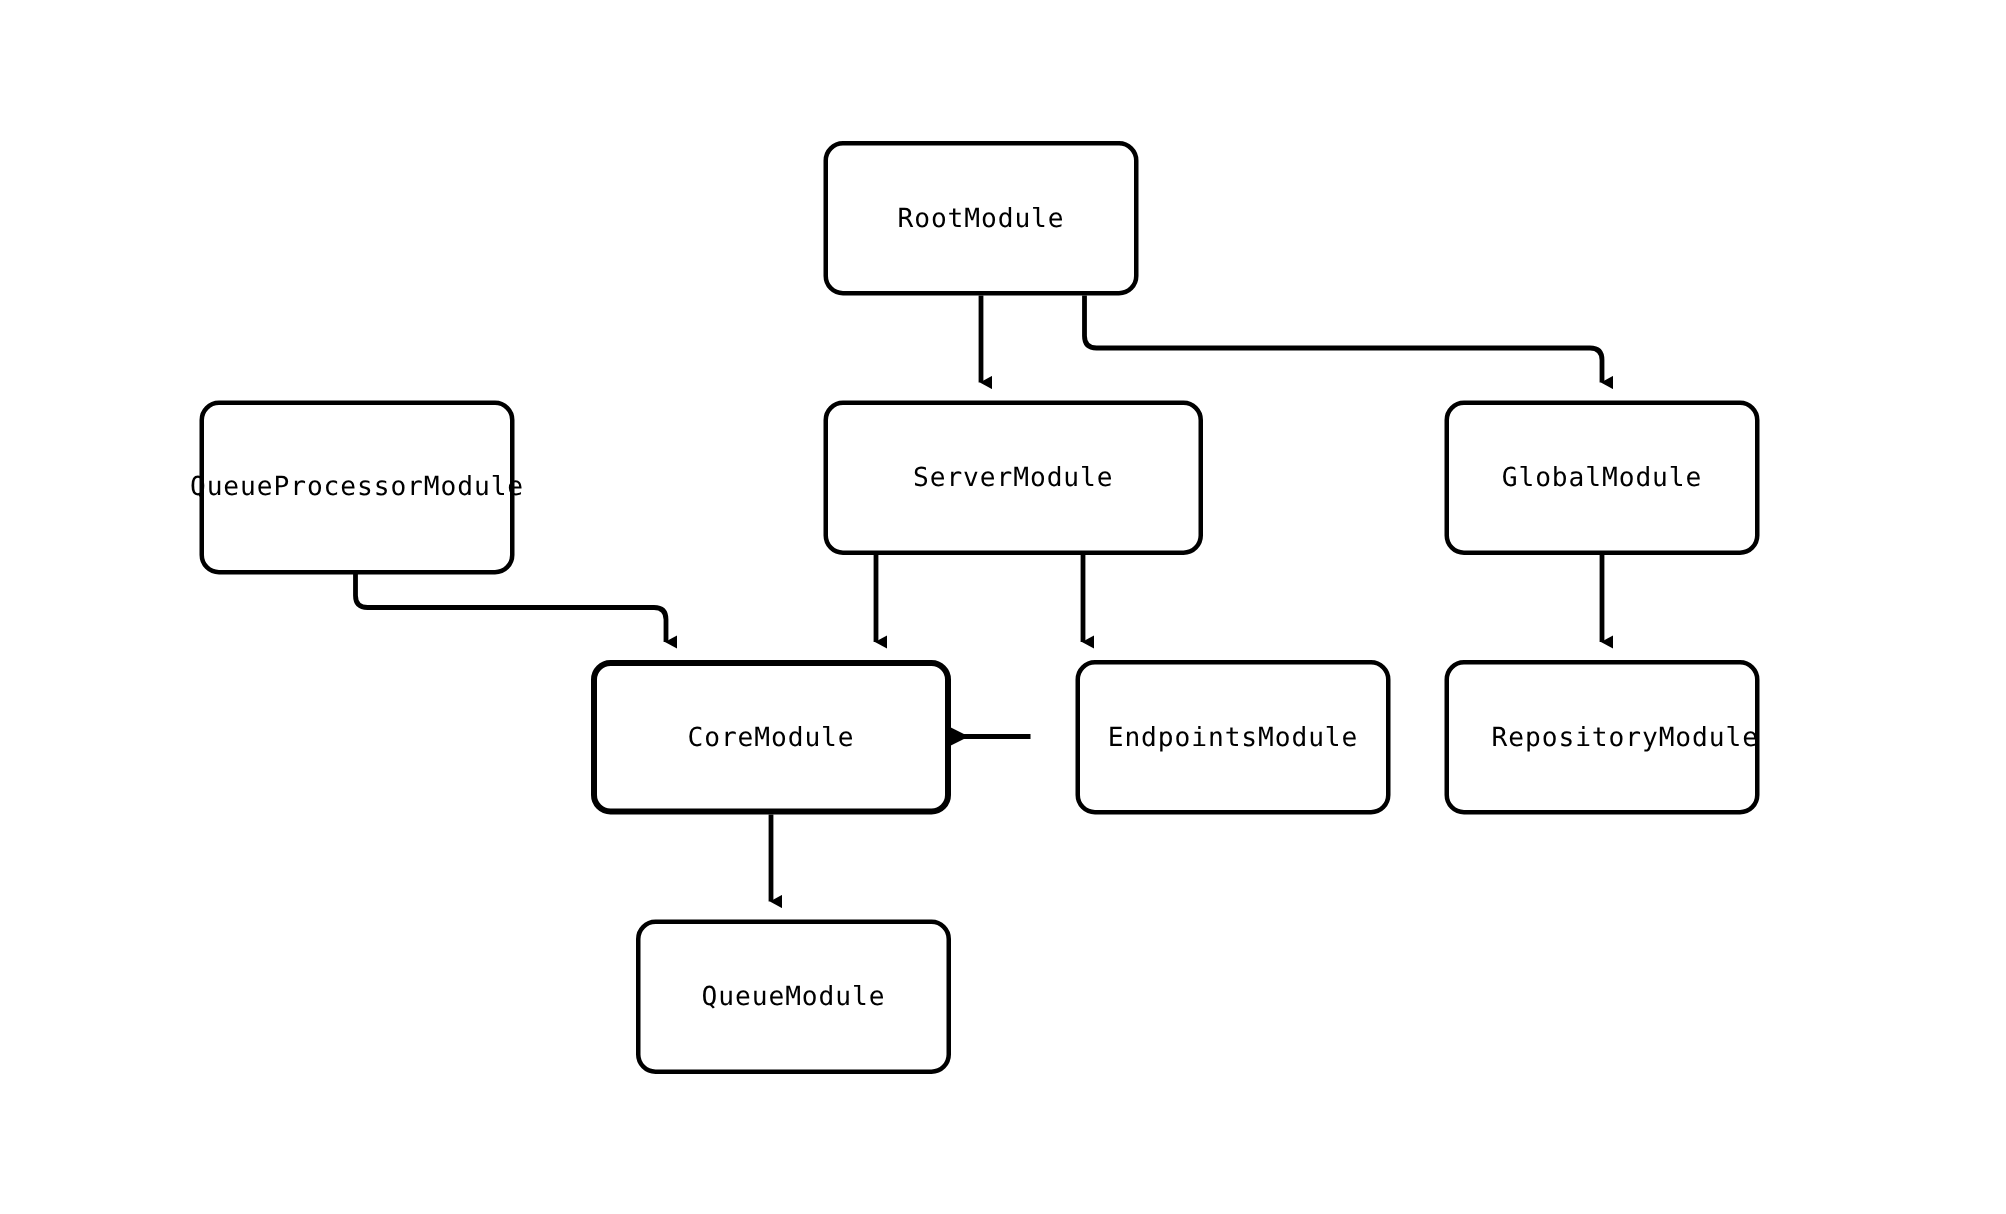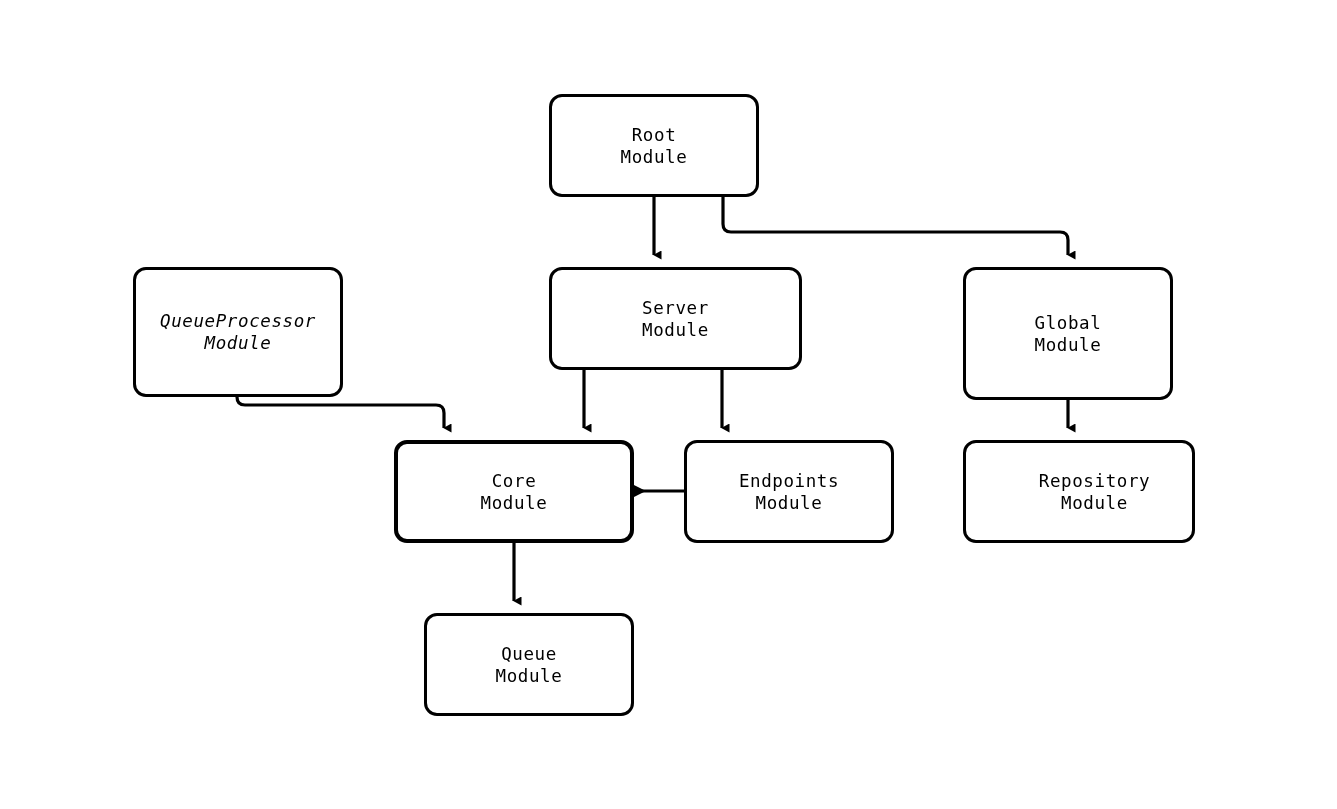--- a/index.html
+++ b/index.html
@@ -28,21 +28,21 @@
     height: 809px;
     pointer-events: none;
   }
   .node {
     position: absolute;
     box-sizing: border-box;
     background: #ffffff;
     border: 3px solid #000000;
     border-radius: 13px;
     display: flex;
-    flex-direction: column;
+    flex-direction: row;
     align-items: center;
     justify-content: center;
     text-align: center;
     z-index: 2;
   }
   .node.emphasis {
     border-width: 4.5px;
   }
   .node-line {
     font-size: 17.5px;
@@ -77,41 +77,41 @@
         <path d="M 687 491 L 634 491" fill="none" stroke="#000000" stroke-width="3.2" stroke-linecap="butt" stroke-linejoin="round" marker-end="url(#arrow-head)"></path>
         <path d="M 514 543 L 514 601" fill="none" stroke="#000000" stroke-width="3.2" stroke-linecap="butt" stroke-linejoin="round" marker-end="url(#arrow-down)"></path>
       </g>
   </svg>
 
   <div id="node-group">
       <div class="node" style="left: 549px; top: 94px; width: 210px; height: 103px;">
         <div class="node-line">Root</div>
         <div class="node-line">Module</div>
       </div>
-      <div class="node" style="left: 133px; top: 267px; width: 210px; height: 130px; font-style: italic;">
+      <div class="node" style="left: 133px; top: 267px; width: 210px; height: 116px;">
         <div class="node-line">QueueProcessor</div>
         <div class="node-line">Module</div>
       </div>
       <div class="node" style="left: 549px; top: 267px; width: 253px; height: 103px;">
         <div class="node-line">Server</div>
         <div class="node-line">Module</div>
       </div>
-      <div class="node" style="left: 963px; top: 267px; width: 210px; height: 133px;">
+      <div class="node" style="left: 963px; top: 267px; width: 210px; height: 103px;">
         <div class="node-line">Global</div>
         <div class="node-line">Module</div>
       </div>
       <div class="node emphasis" style="left: 394px; top: 440px; width: 240px; height: 103px;">
         <div class="node-line">Core</div>
         <div class="node-line">Module</div>
       </div>
-      <div class="node" style="left: 684px; top: 440px; width: 210px; height: 103px;">
+      <div class="node" style="left: 717px; top: 440px; width: 210px; height: 103px;">
         <div class="node-line">Endpoints</div>
         <div class="node-line">Module</div>
       </div>
-      <div class="node" style="left: 963px; top: 440px; width: 232px; height: 103px; padding-left: 31px;">
+      <div class="node" style="left: 963px; top: 440px; width: 210px; height: 103px; padding-left: 31px;">
         <div class="node-line">Repository</div>
         <div class="node-line">Module</div>
       </div>
       <div class="node" style="left: 424px; top: 613px; width: 210px; height: 103px;">
         <div class="node-line">Queue</div>
         <div class="node-line">Module</div>
       </div>
     </div>
 
 </div>

